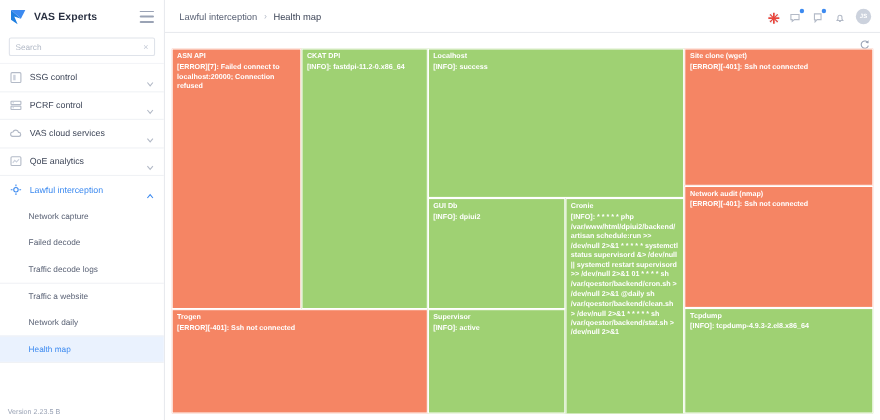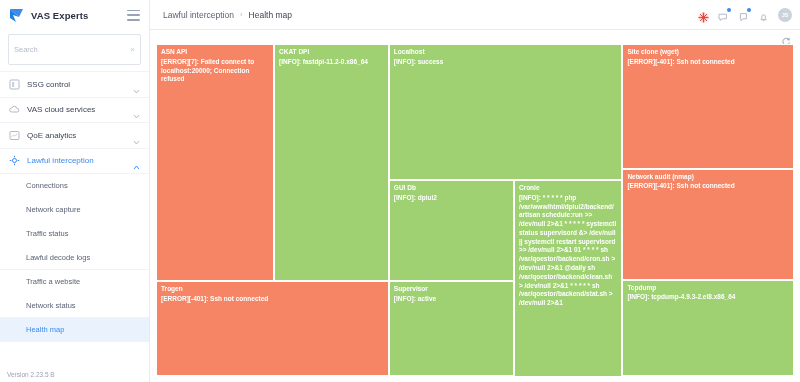--- a/index.html
+++ b/index.html
@@ -26,21 +26,21 @@
   .logo-mark { width: 16px; height: 15px; flex: 0 0 auto; }
   .brand-name {
     font-size: 9.5px; font-weight: bold; color: #2a3142;
     letter-spacing: .1px; flex: 1;
   }
   .burger { width: 13px; height: 11px; display: flex; flex-direction: column; justify-content: space-between; cursor: pointer; }
   .burger i { display: block; height: 1.5px; background: #9aa3b5; border-radius: 1px; }
 
   .search-wrap { padding: 4px 8px 6px 8px; }
   .search-box {
-    height: 31px; border: 1px solid #dfe3ea; border-radius: 2px;
+    height: 17px; border: 1px solid #dfe3ea; border-radius: 2px;
     display: flex; align-items: center; padding: 0 5px;
     background: #fff;
   }
   .search-box input {
     border: 0; outline: 0; flex: 1; font-size: 7.5px; color: #9aa3b5;
     font-family: "Liberation Sans", sans-serif; background: transparent;
   }
   .search-box input::placeholder { color: #b3bac7; }
   .search-clear { font-size: 8px; color: #c2c8d4; cursor: pointer; line-height: 1; }
 
@@ -156,20 +156,36 @@
             </svg>
         </span>
         <span class="nav-label">SSG control</span>
         <span class="chev">
           <svg viewBox="0 0 7 7" width="7" height="7">
               <path d="M1 2 L3.5 5 L6 2" fill="none" stroke="#b3bac7" stroke-width="1"></path>
             </svg>
         </span>
       </div>
 
+      <div class="nav-group">
+        <span class="nav-icon">
+          <svg viewBox="0 0 11 11" width="11" height="11">
+              <rect x="1" y="2" width="9" height="3" rx=".5" fill="none" stroke="#b3bac7" stroke-width="1"></rect>
+              <rect x="1" y="6.5" width="9" height="3" rx=".5" fill="none" stroke="#b3bac7" stroke-width="1"></rect>
+              <circle cx="3" cy="3.5" r=".7" fill="#ccd2dd"></circle>
+              <circle cx="3" cy="8" r=".7" fill="#ccd2dd"></circle>
+            </svg>
+        </span>
+        <span class="nav-label">PCRF control</span>
+        <span class="chev">
+          <svg viewBox="0 0 7 7" width="7" height="7">
+              <path d="M1 2 L3.5 5 L6 2" fill="none" stroke="#b3bac7" stroke-width="1"></path>
+            </svg>
+        </span>
+      </div>
 
       <div class="nav-group">
         <span class="nav-icon">
           <svg viewBox="0 0 11 11" width="11" height="11">
               <path d="M2.5 8 a2 2 0 0 1 .3 -4 a2.6 2.6 0 0 1 5 .4 a1.8 1.8 0 0 1 .4 3.6 Z" fill="none" stroke="#b3bac7" stroke-width="1"></path>
             </svg>
         </span>
         <span class="nav-label">VAS cloud services</span>
         <span class="chev">
           <svg viewBox="0 0 7 7" width="7" height="7">
@@ -202,26 +218,25 @@
         </span>
         <span class="nav-label">Lawful interception</span>
         <span class="chev">
           <svg viewBox="0 0 7 7" width="7" height="7">
               <path d="M1 5 L3.5 2 L6 5" fill="none" stroke="#3c8af0" stroke-width="1"></path>
             </svg>
         </span>
       </div>
 
       <div class="sub">
-        <div class="sub-item sep-top">Connections</div>
         <div class="sub-item">Network capture</div>
-        <div class="sub-item">Traffic status</div>
-        <div class="sub-item">Lawful decode logs</div>
+        <div class="sub-item">Failed decode</div>
+        <div class="sub-item">Traffic decode logs</div>
         <div class="sub-item sep-top">Traffic a website</div>
-        <div class="sub-item">Network status</div>
+        <div class="sub-item">Network daily</div>
         <div class="sub-item selected sep-top">Health map</div>
       </div>
 
       <div class="nav-group" style="border-top:1px solid #f0f2f5;">
         
         
         
       </div>
 
     </nav>

